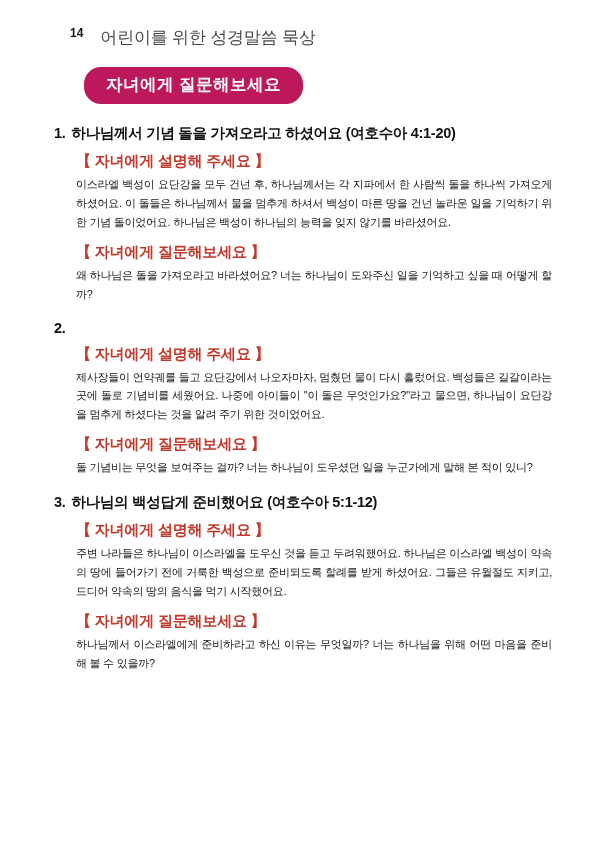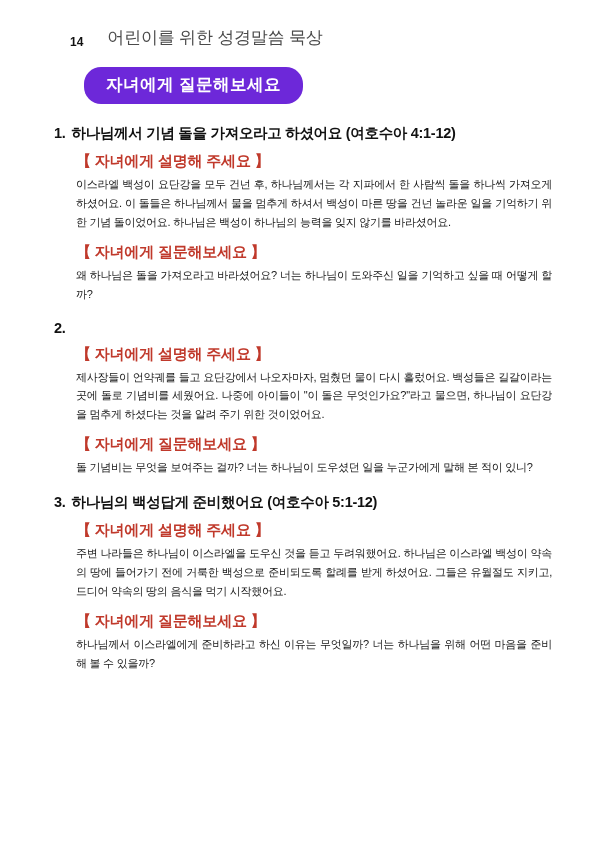--- a/index.html
+++ b/index.html
@@ -16,22 +16,22 @@
   }
   .page {
     position: relative;
     width: 600px;
     height: 850px;
     box-sizing: border-box;
     padding: 26px 46px 20px 46px;
   }
   .header {
     display: flex;
-    align-items: flex-end;
-    gap: 24px;
+    align-items: flex-start;
+    gap: 17px;
     font-size: 11.5px;
     color: #3a3a3a;
     margin-bottom: 18px;
     padding-left: 24px;
   }
   .header .pagenum {
     font-weight: bold;
     font-size: 12px;
     color: #111;
   }
@@ -39,21 +39,21 @@
     font-size: 17px;
     color: #4a4a4a;
     letter-spacing: -0.2px;
   }
   .banner-row {
     padding-left: 38px;
     margin-bottom: 20px;
   }
   .banner {
     display: inline-block;
-    background: #6d28d9;
+    background: #be185d;
     color: #ffffff;
     font-weight: bold;
     font-size: 16.5px;
     letter-spacing: 0.5px;
     padding: 7px 22px 8px 22px;
     border-radius: 17px;
   }
   .section {
     margin-bottom: 16px;
     padding-left: 8px;
@@ -107,21 +107,21 @@
     <span class="bookname">어린이를 위한 성경말씀 묵상</span>
   </div>
 
   <div class="banner-row">
     <span class="banner">자녀에게 질문해보세요</span>
   </div>
 
   <div class="section">
     <div class="sec-title">
       <span class="num">1.</span>
-      <span>하나님께서 기념 돌을 가져오라고 하셨어요 (여호수아 4:1-12)</span>
+      <span>하나님께서 기념 돌을 가져오라고 하셨어요 (여호수아 4:1-20)</span>
     </div>
     <div class="block">
       <div class="block-label explain">【 자녀에게 설명해 주세요 】</div>
       <div class="block-text">이스라엘 백성이 요단강을 모두 건넌 후, 하나님께서는 각 지파에서 한 사람씩 돌을 하나씩 가져오게 하셨어요. 이 돌들은 하나님께서 물을 멈추게 하셔서 백성이 마른 땅을 건넌 놀라운 일을 기억하기 위한 기념 돌이었어요. 하나님은 백성이 하나님의 능력을 잊지 않기를 바라셨어요.</div>
     </div>
     <div class="block">
       <div class="block-label ask">【 자녀에게 질문해보세요 】</div>
       <div class="block-text">왜 하나님은 돌을 가져오라고 바라셨어요? 너는 하나님이 도와주신 일을 기억하고 싶을 때 어떻게 할까?</div>
     </div>
   </div>

